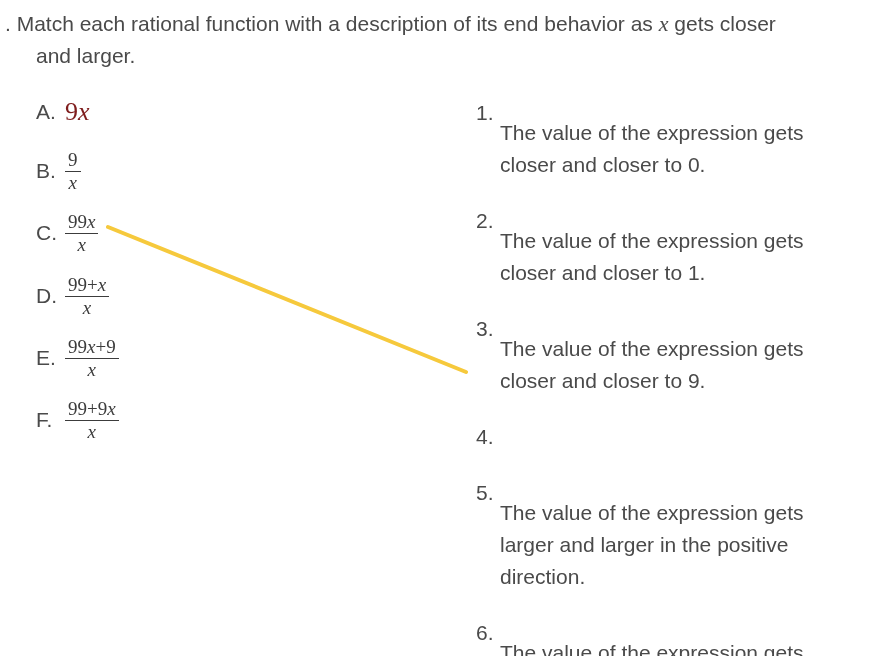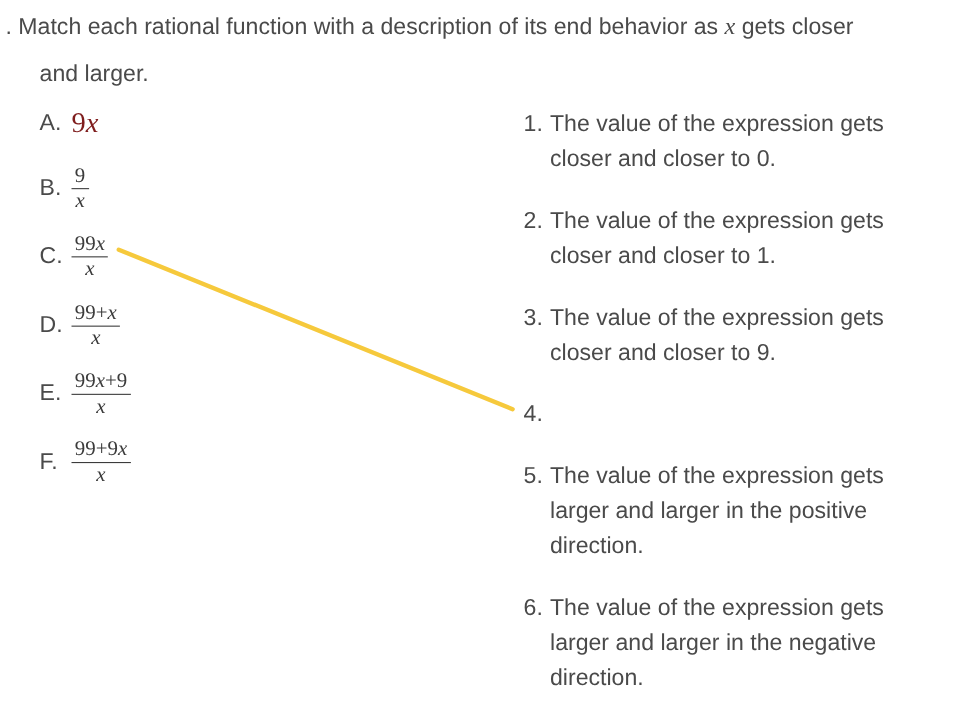--- a/index.html
+++ b/index.html
@@ -21,21 +21,21 @@
     position: absolute;
     left: 5px;
     top: 8px;
     font-size: 21px;
     line-height: 32px;
     white-space: nowrap;
   }
   .prompt-line2 {
     position: absolute;
     left: 36px;
-    top: 52px;
+    top: 40px;
     font-size: 21px;
     line-height: 32px;
   }
   .mvar {
     font-family: "Liberation Serif", serif;
     font-style: italic;
     font-size: 22px;
   }
 
   
@@ -90,20 +90,21 @@
     font-size: 21px;
     line-height: 32px;
     color: #4a4a4a;
   }
   .desc-num {
     flex: none;
     width: 24px;
   }
   .desc-text {
     width: 348px;
+    margin-top: 20px;
   }
 
   
   .overlay {
     position: absolute;
     left: 0;
     top: 0;
     width: 882px;
     height: 656px;
     pointer-events: none;

